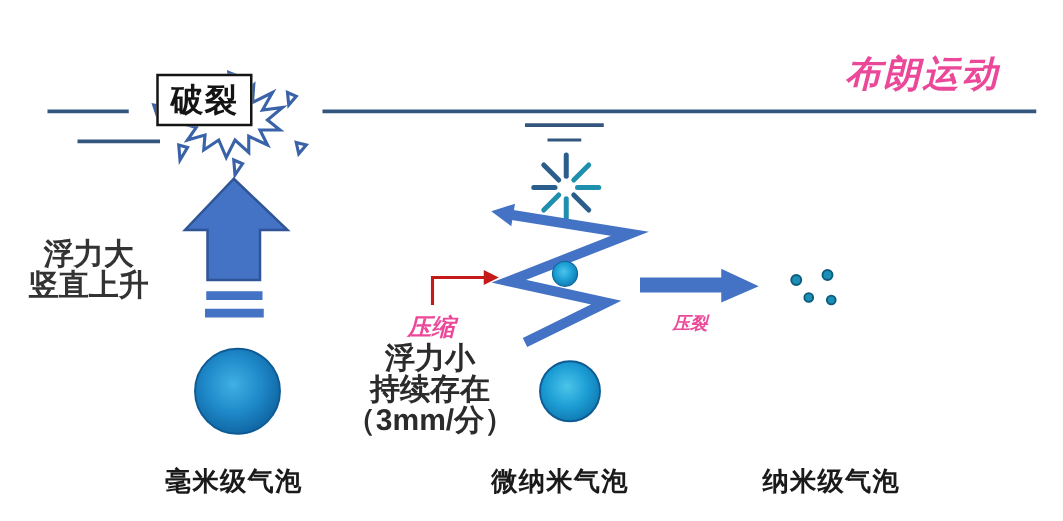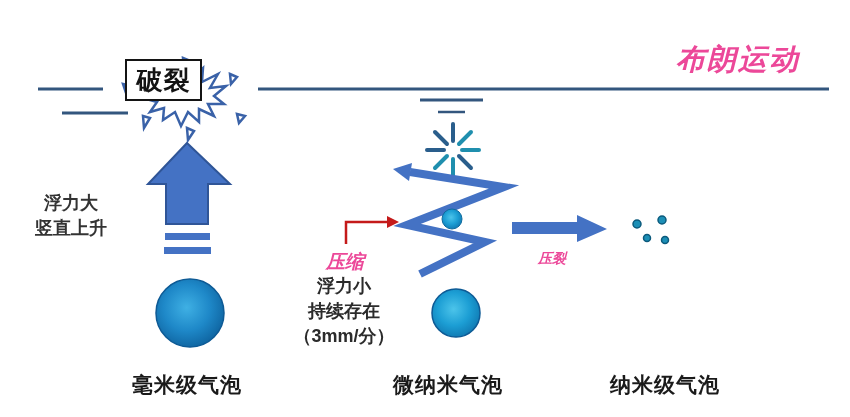--- a/index.html
+++ b/index.html
@@ -25,21 +25,21 @@
   #dissolve-box{ left: 360px; top: 13px;  width: 184px; height: 42px; font-size: 24px; }
 
   .red-note { position: absolute; color: #ec4899; font-weight: bold; white-space: nowrap; font-style: italic; }
   #brownian-label { left: 738px; top: 40px; transform: translateX(-50%); font-size: 29px; letter-spacing: 2px; }
   #compress-label { left: 345px; top: 249px; transform: translateX(-50%); font-size: 19px; }
   #fracture-label { left: 552px; top: 250px; transform: translateX(-50%); font-size: 14px; }
   #persist-label  { left: 658px; top: 250px; transform: translateX(-50%); font-size: 19px; }
 
   .note-block {
     position: absolute; text-align: center;
-    color: #333333; font-size: 18px; line-height: 25px; font-weight: bold;
+    color: #333333; font-size: 24px; line-height: 25px; font-weight: bold;
     white-space: nowrap;
   }
   #left-buoyancy { left: 71px;  top: 191px; transform: translateX(-50%); }
   #mid-buoyancy  { left: 344px; top: 274px; transform: translateX(-50%); color: #2b2b2b; }
 
   .bubble-label {
     position: absolute; top: 371px; transform: translateX(-50%);
     font-size: 21px; font-weight: bold; color: #1a1a1a;
     letter-spacing: 1px; white-space: nowrap;
   }

